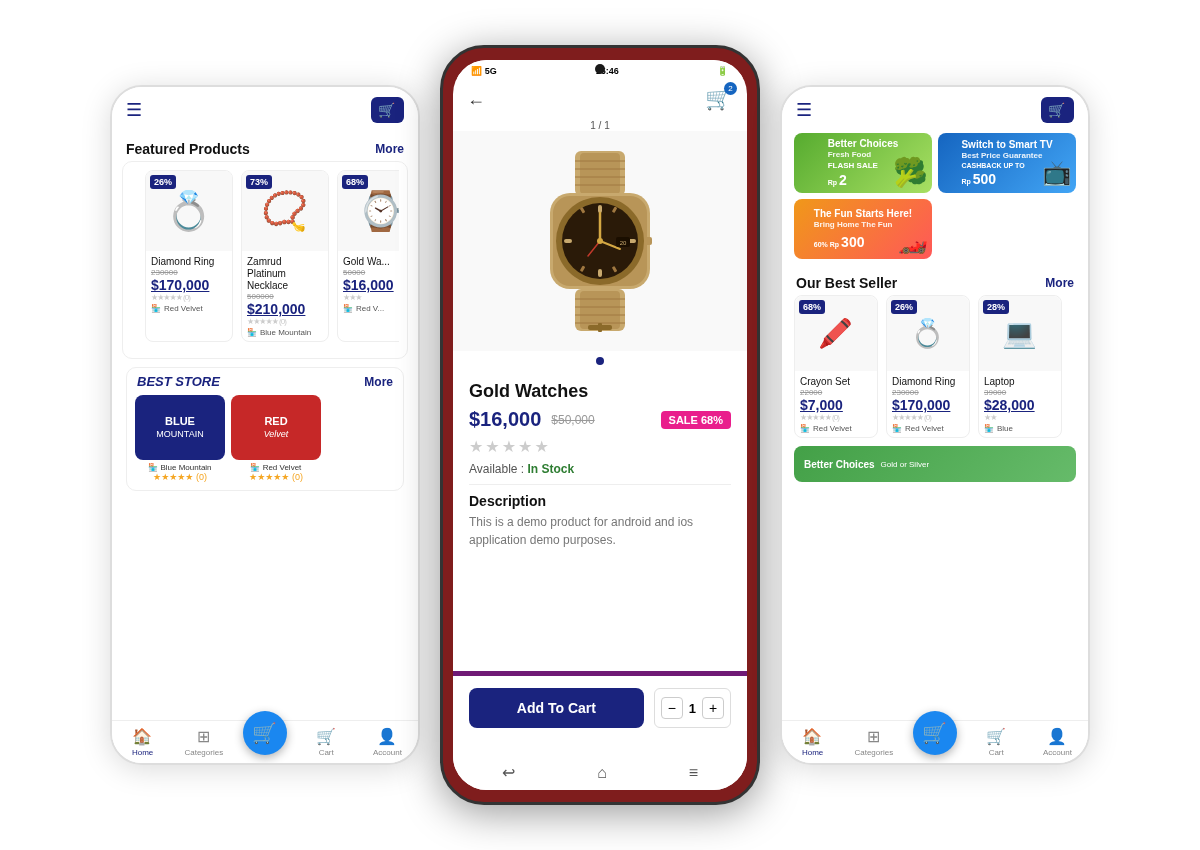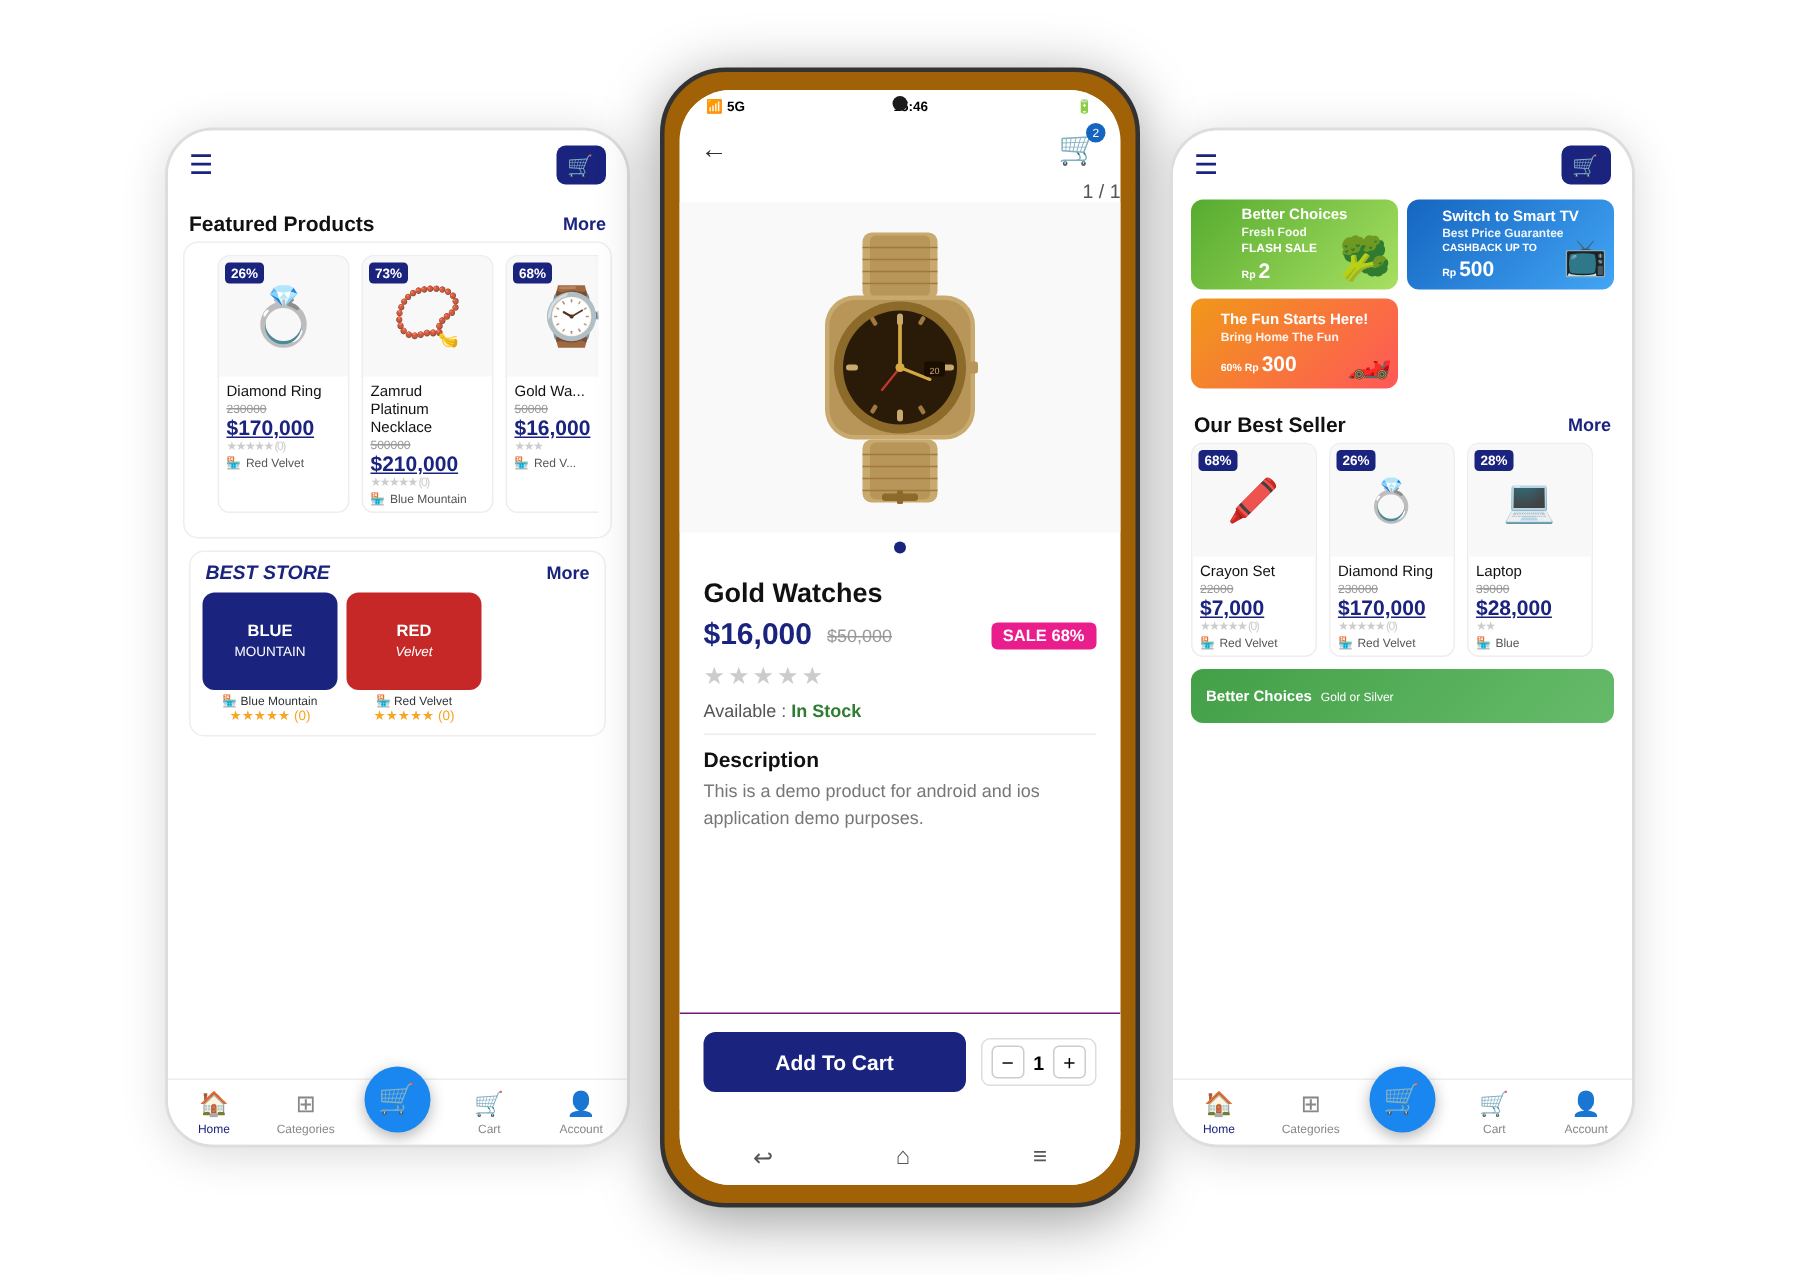--- a/index.html
+++ b/index.html
@@ -30,21 +30,21 @@
       border-radius: 32px;
       box-shadow: 0 4px 30px rgba(0,0,0,0.15);
       overflow: hidden;
       position: relative;
       width: 310px;
       height: 680px;
       border: 2px solid #ddd;
       flex-shrink: 0;
     }
     .phone-modern {
-      background: #a16207;
+      background: #7f1d1d;
       border-radius: 44px;
       box-shadow: 0 8px 40px rgba(0,0,0,0.4);
       overflow: hidden;
       position: relative;
       width: 320px;
       height: 760px;
       border: 3px solid #333;
       flex-shrink: 0;
       margin: 0 10px;
     }
@@ -336,24 +336,23 @@
       color: #111;
       margin-bottom: 4px;
     }
     .description-text {
       font-size: 12px;
       color: #777;
       line-height: 1.5;
     }
     .add-to-cart-row {
       display: flex;
-      align-items: center;
       gap: 10px;
       padding: 12px 16px;
-      border-top: 1px solid #701a75;
+      border-top: 5px solid #701a75;
       background: white;
       position: absolute;
       bottom: 50px; left: 0; right: 0;
     }
     .add-to-cart-btn {
       background: #1a237e;
       color: white;
       border: none;
       border-radius: 8px;
       padding: 12px 0;
@@ -592,21 +591,21 @@
       </div>
 
       <div class="product-detail-header">
         <span class="back-btn">←</span>
         <div style="position:relative;">
           <span style="font-size:22px;color:#1a237e;">🛒</span>
           <span style="position:absolute;top:-4px;right:-4px;background:#1565c0;color:white;font-size:8px;border-radius:50%;width:13px;height:13px;display:flex;align-items:center;justify-content:center;">2</span>
         </div>
       </div>
 
-      <div style="text-align:right;font-size:13px;color:#555;">1 / 1</div>
+      <div style="text-align:center;font-size:10px;color:#555;">1 / 1</div>
 
       <div class="product-main-img">
 
         <svg viewBox="0 0 160 200" class="watch-svg">
 
           <rect x="55" y="10" width="50" height="45" rx="6" fill="#c8a96e"></rect>
           <rect x="60" y="12" width="40" height="41" rx="4" fill="#b89558"></rect>
 
           <line x1="55" y1="20" x2="105" y2="20" stroke="#a07840" stroke-width="1"></line>
           <line x1="55" y1="28" x2="105" y2="28" stroke="#a07840" stroke-width="1"></line>

